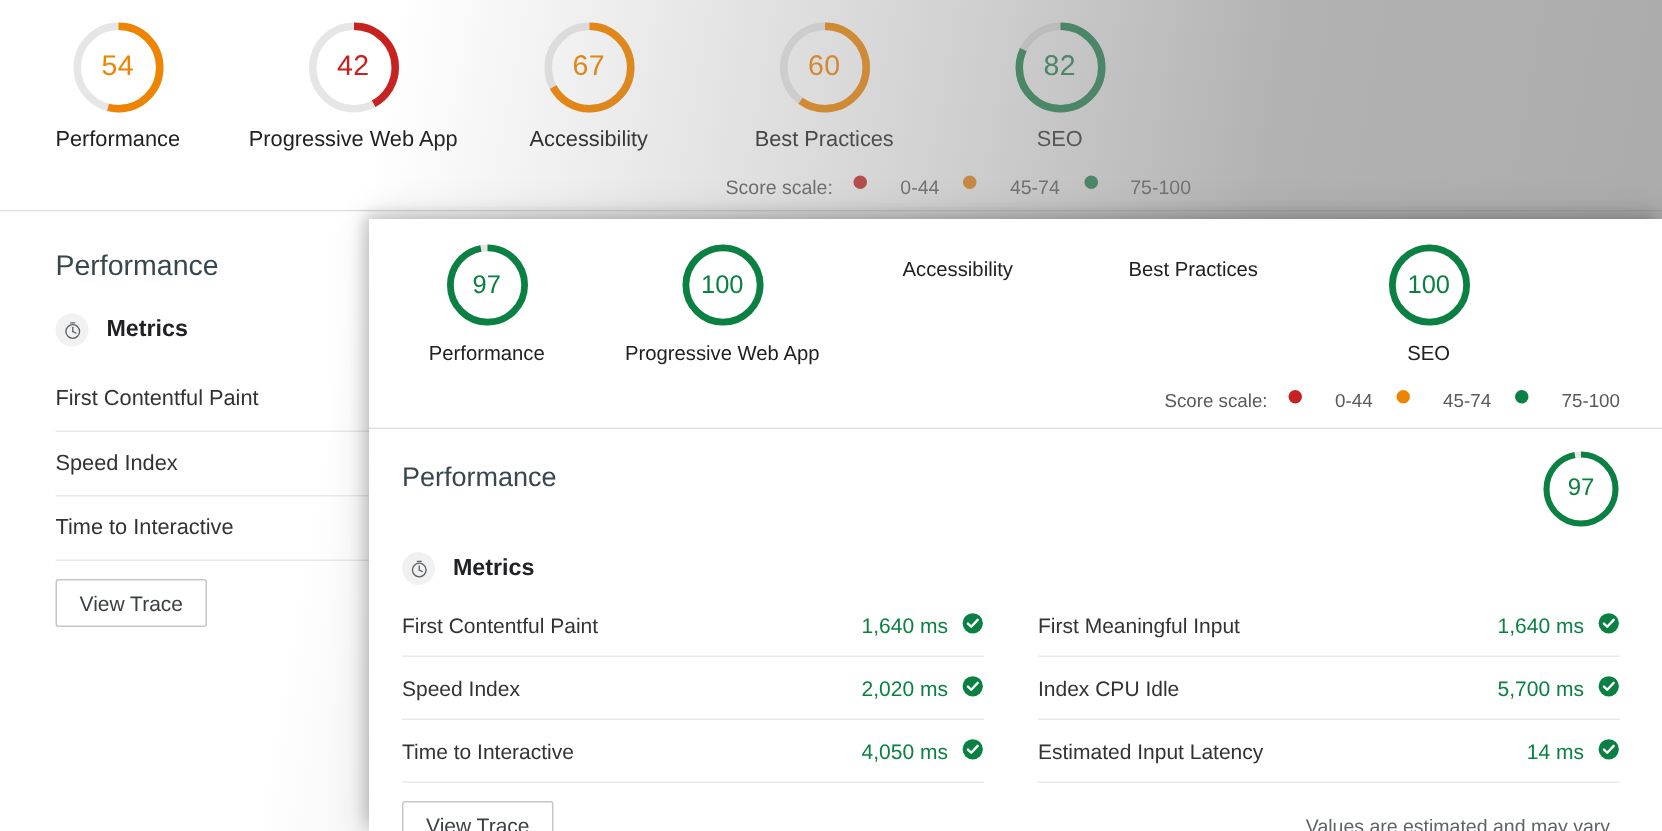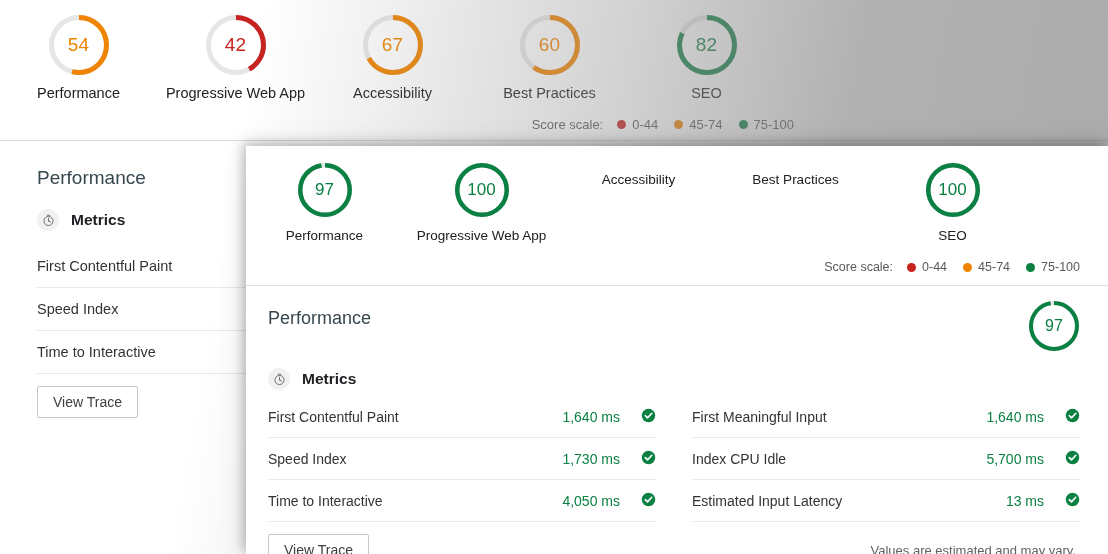--- a/index.html
+++ b/index.html
@@ -55,21 +55,21 @@
   .gauge-label {
     margin-top: 9px; font-size: 14.5px; color: #212121; white-space: nowrap;
   }
 
   .scale-row {
     position: absolute; right: 298px; top: 117px;
     display: flex; align-items: center; gap: 0;
     font-size: 13px; color: #5a5a5a;
   }
   .scale-row .lbl { margin-right: 14px; }
-  .scale-item { display: flex; align-items: center; margin-right: 16px; }
+  .scale-item { display: flex; align-items: flex-start; margin-right: 16px; gap: 16px; }
   .scale-dot {
     width: 9px; height: 9px; border-radius: 50%; margin-right: 6px; display: inline-block;
   }
 
   
   .bg-detail {
     position: absolute; left: 0; top: 141px; width: 1108px; bottom: 0;
     background: #fff;
   }
   .bg-detail .inner { position: absolute; left: 37px; top: 26px; width: 420px; }
@@ -133,21 +133,21 @@
     font-size: 16px; color: #0b8043;
   }
   .fg-metrics-head { display:flex; align-items:center; margin-top: 16px; }
   .fg-cols { display: flex; gap: 36px; margin-top: 6px; }
   .fg-col { flex: 1; }
   .fg-m-row {
     display:flex; align-items:center; justify-content: space-between;
     height: 42px; border-bottom: 1px solid #eaeaea; font-size: 14px;
   }
   .fg-m-name { color: #333; }
-  .fg-m-val { color: #0b8043; display:flex; align-items:center; gap: 21px; }
+  .fg-m-val { color: #0b8043; display:flex; align-items:center; gap: 9px; }
   .fg-foot { display:flex; align-items:center; justify-content: space-between; margin-top: 12px; }
   .fg-note { font-size: 13px; color: #5f6368; padding-right: 4px; }
 
   .check { display:inline-block; width: 15px; height: 15px; }
 </style>
 </head>
 <body>
 
 <div id="root">
 
@@ -333,21 +333,21 @@
                 <span>1,640 ms</span>
                 <span><svg class="check" viewBox="0 0 16 16" aria-hidden="true">
                     <circle cx="8" cy="8" r="7.2" fill="#0b8043"></circle>
                     <path d="M4.6 8.2 L6.9 10.5 L11.5 5.6" fill="none" stroke="#fff" stroke-width="1.7" stroke-linecap="round" stroke-linejoin="round"></path>
                   </svg></span>
               </span>
             </div>
             <div class="fg-m-row">
               <span class="fg-m-name">Speed Index</span>
               <span class="fg-m-val">
-                <span>1,730 ms</span>
+                <span>2,020 ms</span>
                 <span><svg class="check" viewBox="0 0 16 16" aria-hidden="true">
                     <circle cx="8" cy="8" r="7.2" fill="#0b8043"></circle>
                     <path d="M4.6 8.2 L6.9 10.5 L11.5 5.6" fill="none" stroke="#fff" stroke-width="1.7" stroke-linecap="round" stroke-linejoin="round"></path>
                   </svg></span>
               </span>
             </div>
             <div class="fg-m-row">
               <span class="fg-m-name">Time to Interactive</span>
               <span class="fg-m-val">
                 <span>4,050 ms</span>
@@ -375,21 +375,21 @@
                 <span>5,700 ms</span>
                 <span><svg class="check" viewBox="0 0 16 16" aria-hidden="true">
                     <circle cx="8" cy="8" r="7.2" fill="#0b8043"></circle>
                     <path d="M4.6 8.2 L6.9 10.5 L11.5 5.6" fill="none" stroke="#fff" stroke-width="1.7" stroke-linecap="round" stroke-linejoin="round"></path>
                   </svg></span>
               </span>
             </div>
             <div class="fg-m-row">
               <span class="fg-m-name">Estimated Input Latency</span>
               <span class="fg-m-val">
-                <span>13 ms</span>
+                <span>14 ms</span>
                 <span><svg class="check" viewBox="0 0 16 16" aria-hidden="true">
                     <circle cx="8" cy="8" r="7.2" fill="#0b8043"></circle>
                     <path d="M4.6 8.2 L6.9 10.5 L11.5 5.6" fill="none" stroke="#fff" stroke-width="1.7" stroke-linecap="round" stroke-linejoin="round"></path>
                   </svg></span>
               </span>
             </div>
           </div>
       </div>
 
       <div class="fg-foot">

